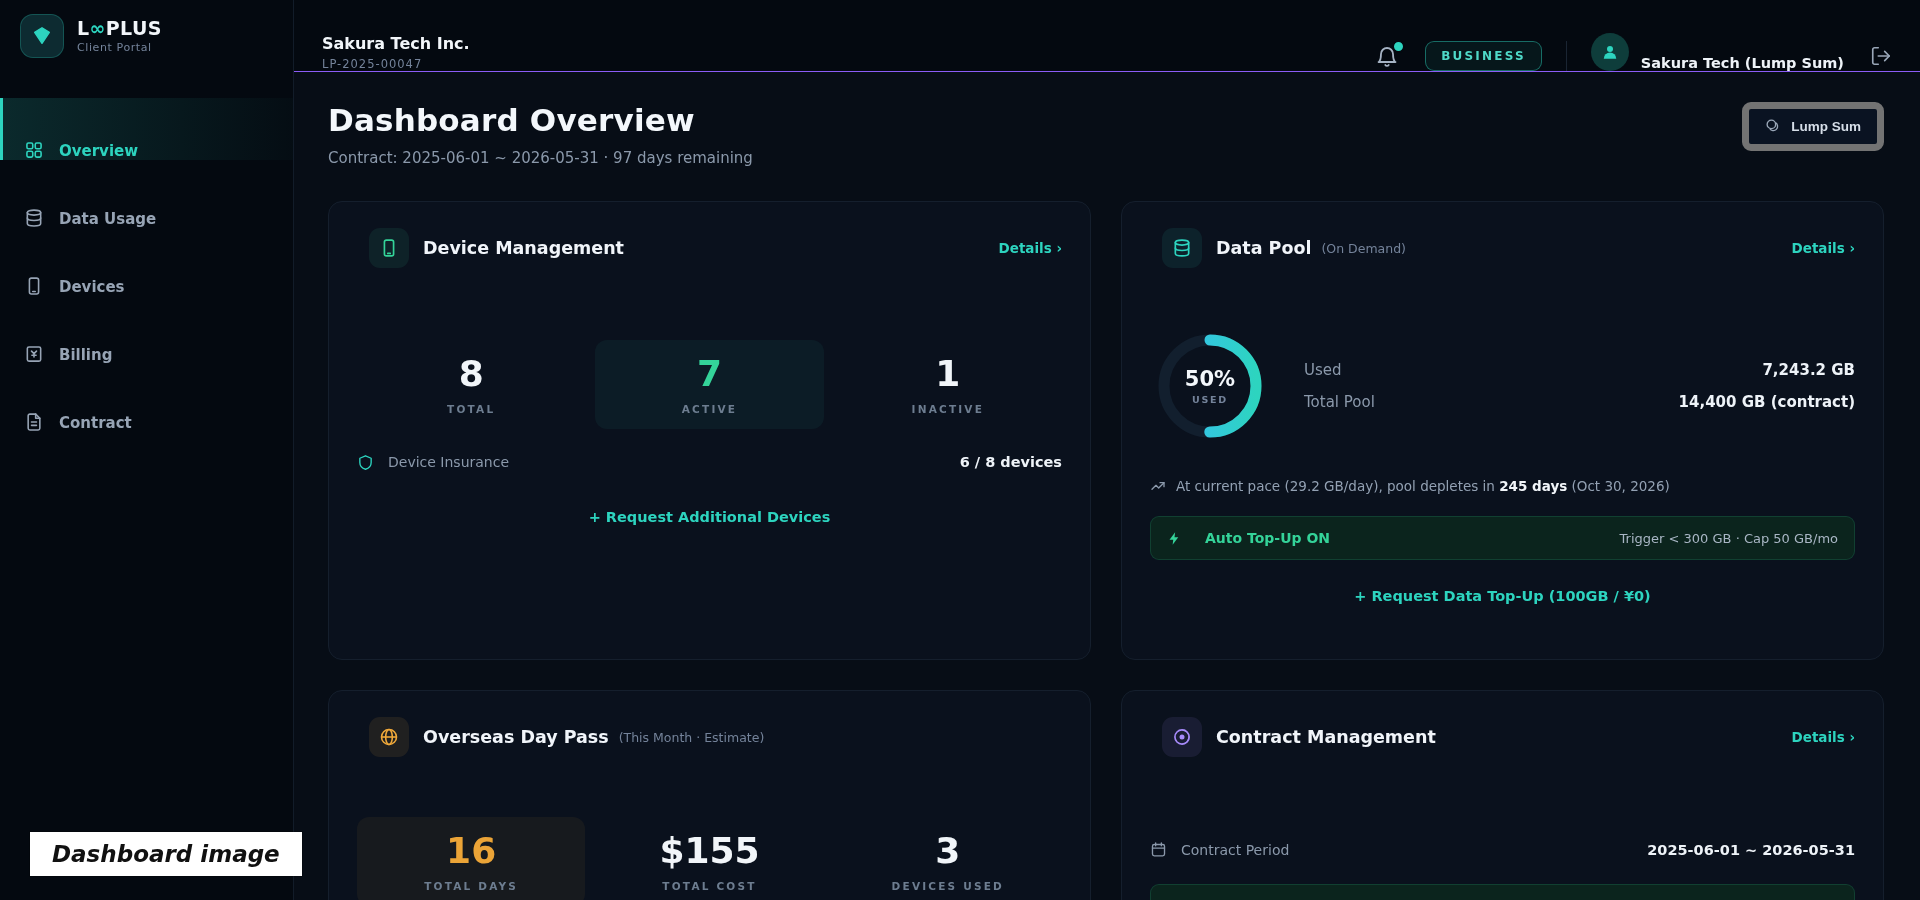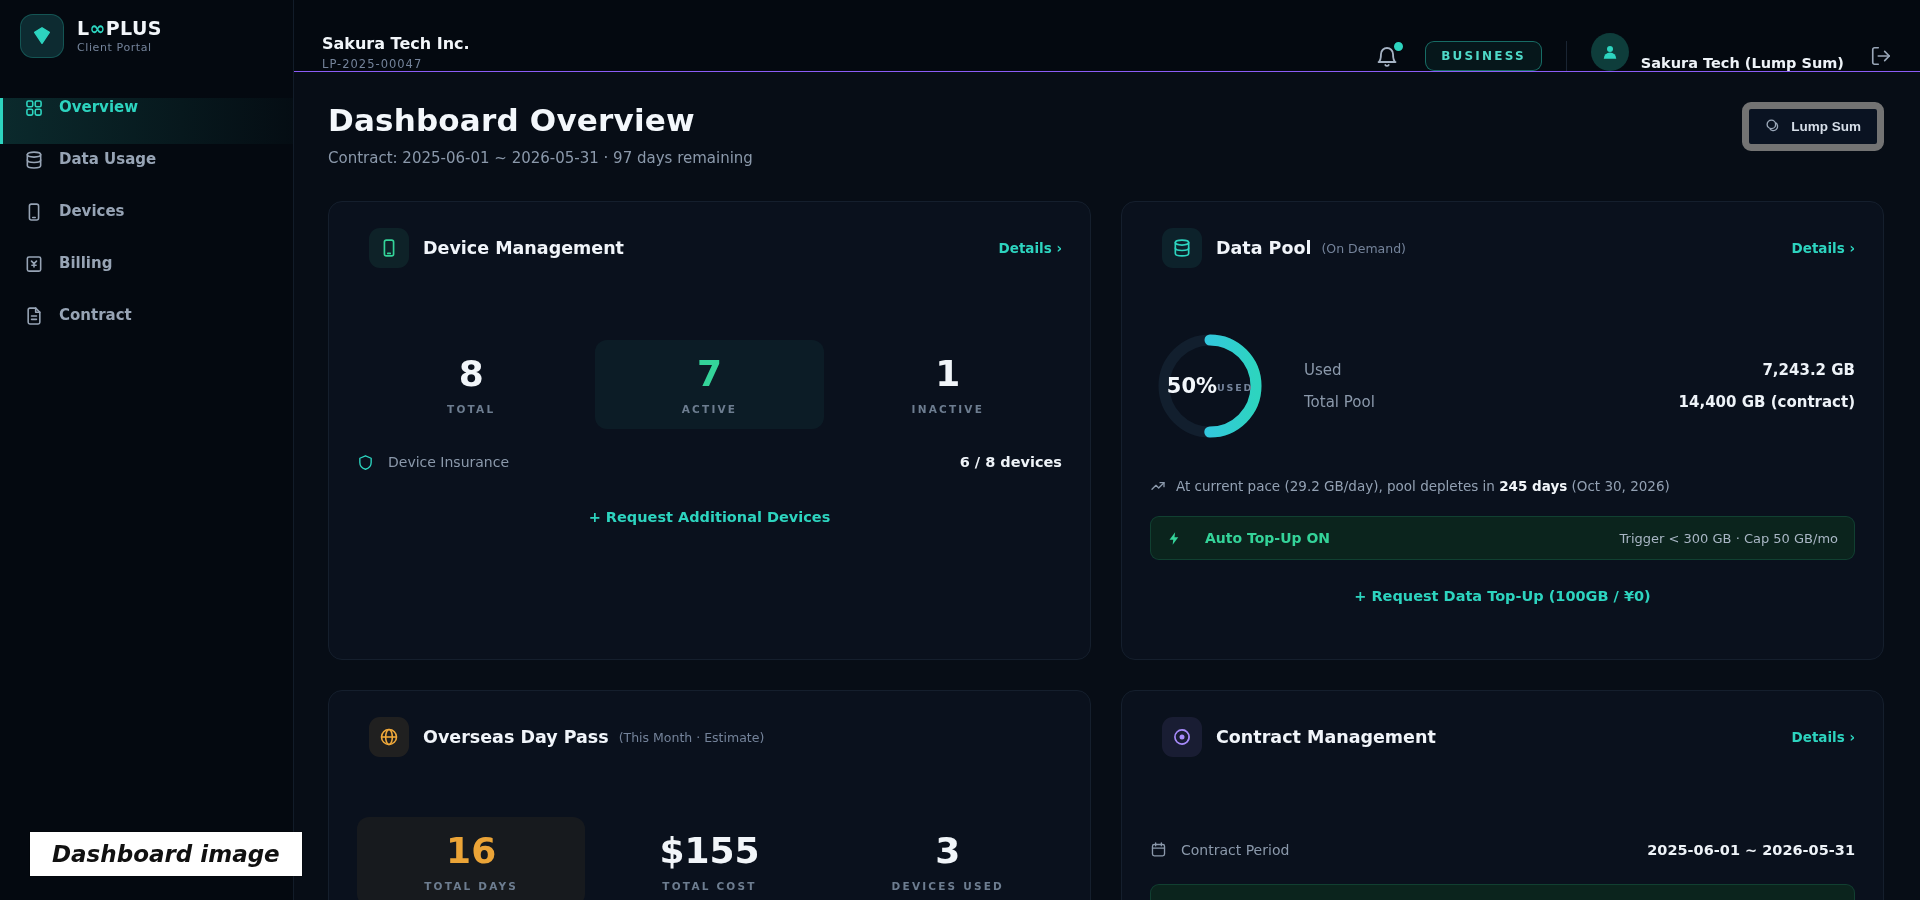--- a/index.html
+++ b/index.html
@@ -26,21 +26,21 @@
   .bell-wrap { position:relative; width:26px; height:26px; color:#a6b3c4; cursor:pointer; }
   .bell-dot { position:absolute; top:-5px; right:-4px; width:13px; height:13px; border-radius:50%; background:#2dd4bf; border:2px solid #040910; }
   .badge { margin-left:24px; padding:7px 15px; border-radius:9px; border:1px solid rgba(45,212,191,.45); background:rgba(45,212,191,.07); color:#4fd9c8; font-size:12px; font-weight:700; letter-spacing:2.2px; }
   .vdiv { width:1px; height:30px; background:#1a2533; margin:0 24px; }
   .avatar { width:38px; height:38px; border-radius:50%; background:#0e3d3b; display:flex; align-items:center; justify-content:center; color:#2dd4bf; }
   .user-name { margin-left:12px; font-size:14.5px; font-weight:700; color:#eef3f8; }
   .logout { margin-left:26px; color:#9aa7b8; cursor:pointer; }
 
   
   .sidebar { background:#040910; border-right:1px solid #121c29; padding-top:26px; }
-  .nav-item { height:46px; margin-bottom:6px; display:flex; align-items:flex-start; gap:15px; padding-left:24px; color:#97a4b5; font-size:15px; font-weight:600; cursor:pointer; }
+  .nav-item { height:62px; margin-bottom:6px; display:flex; align-items:flex-end; gap:15px; padding-left:24px; color:#97a4b5; font-size:15px; font-weight:600; cursor:pointer; }
   .nav-item svg { flex:0 0 auto; }
   .nav-item.active { background:linear-gradient(90deg, rgba(45,212,191,.16), rgba(45,212,191,.02)); border-left:3px solid #2dd4bf; padding-left:21px; color:#2dd4bf; }
 
   
   .main { padding:30px 36px 0 34px; overflow:hidden; position:relative; }
   .page-head { display:flex; align-items:flex-start; }
   .page-title { font-size:31px; font-weight:800; color:#f3f7fb; letter-spacing:.2px; }
   .page-sub { font-size:15px; color:#8b99ab; margin-top:11px; }
   .plan-btn { margin-left:auto; display:flex; align-items:center; gap:9px; padding:9px 16px; border:7px solid #737373; border-radius:9px; background:#0a1322; color:#d6dee8; font-size:13.5px; font-weight:600; cursor:pointer; }
   .plan-btn svg { color:#9aa7b8; }
@@ -69,21 +69,21 @@
 
   .kv-row { display:flex; align-items:center; font-size:14px; }
   .kv-row .k { display:flex; align-items:center; gap:14px; color:#8b99ab; }
   .kv-row .v { margin-left:auto; font-weight:700; color:#eef3f8; font-size:14.5px; }
 
   .card-action { text-align:center; color:#2dd4bf; font-size:14.5px; font-weight:600; cursor:pointer; }
 
   
   .pool-body { display:flex; align-items:center; margin-top:58px; }
   .donut-wrap { width:120px; height:120px; position:relative; flex:0 0 auto; }
-  .donut-center { position:absolute; inset:0; display:flex; flex-direction:row; align-items:center; justify-content:center; }
+  .donut-center { position:absolute; inset:0; display:flex; flex-direction:column; align-items:center; justify-content:center; }
   .donut-center .pct { font-size:21px; font-weight:800; color:#f3f7fb; }
   .donut-center .cap { margin-top:3px; font-size:9.5px; letter-spacing:1.8px; color:#74839a; font-weight:600; }
   .pool-rows { flex:1; margin-left:34px; }
   .pool-row { display:flex; align-items:center; padding:7px 0; font-size:15px; }
   .pool-row .k { color:#8b99ab; }
   .pool-row .v { margin-left:auto; font-weight:700; color:#eef3f8; }
   .pool-row.remaining .v { color:#2dd4bf; }
 
   .pace-note { margin-top:32px; display:flex; align-items:center; gap:10px; font-size:13.5px; color:#93a1b3; }
   .pace-note b { color:#f1f5f9; font-weight:800; }

